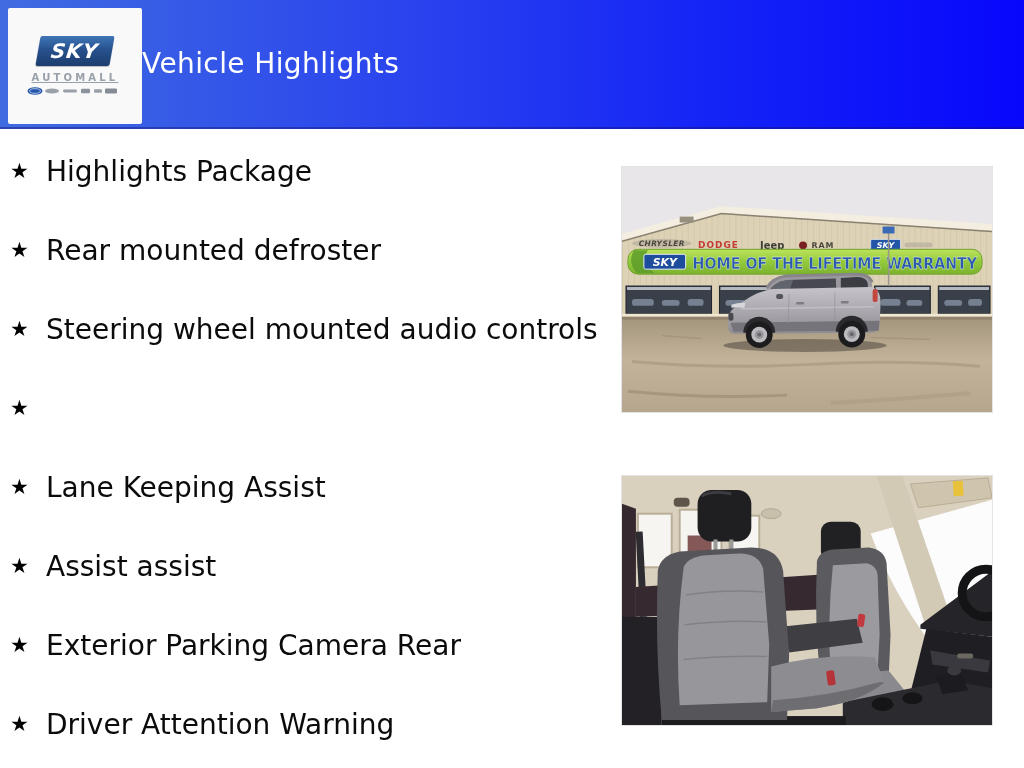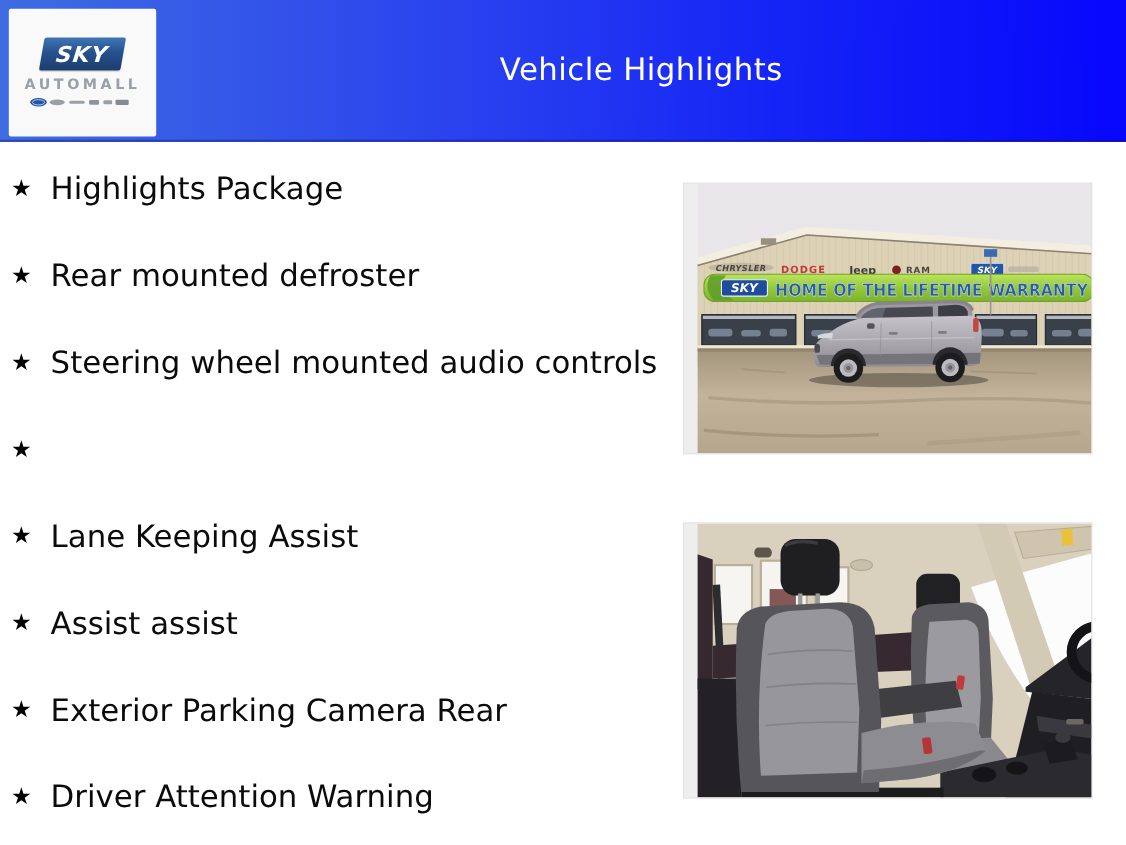--- a/index.html
+++ b/index.html
@@ -9,21 +9,21 @@
   }
   
   .header{
     position:absolute;left:0;top:0;width:1024px;height:129px;
     background:linear-gradient(90deg,#3f6ce1 0%,#2a43ee 40%,#1423f6 70%,#0707fc 100%);
     border-bottom:2px solid rgba(15,15,110,0.40);
     box-sizing:border-box;
   }
   .title-wrap{
     position:absolute;left:142px;right:0;top:0;height:127px;
-    display:flex;align-items:center;justify-content:center;
+    display:flex;align-items:center;justify-content:flex-start;
   }
   .page-title{
     color:#ffffff;font-size:28px;font-weight:500;letter-spacing:0.4px;
   }
   
   .logo-box{
     position:absolute;left:8px;top:8px;width:134px;height:116px;
     background:#f9f9f9;border-radius:2px;
     display:flex;flex-direction:column;align-items:center;justify-content:center;
   }
@@ -32,40 +32,41 @@
     background:linear-gradient(180deg,#3f76b6 0%,#27518e 45%,#1c3d6e 100%);
     transform:skewX(-10deg);
     display:flex;align-items:center;justify-content:center;
     box-shadow:0 1px 1px rgba(0,0,0,.25);
   }
   .sky-plate .sky-text{
     font-style:italic;font-weight:bold;color:#ffffff;font-size:20px;
     letter-spacing:1px;transform:skewX(3deg);
   }
   .automall{
-    margin-top:6px;font-size:13px;font-weight:bold;letter-spacing:3.2px;
+    margin-top:6px;font-size:10px;font-weight:bold;letter-spacing:3.2px;
     color:#99a0a9;
+    text-decoration:underline;
   }
   .brand-strip{margin-top:3px;}
   
   .highlights{
     position:absolute;left:10px;top:156px;margin:0;padding:0;list-style:none;
   }
   .highlights li{
     display:flex;align-items:center;height:30px;margin-bottom:49px;
     font-size:28px;color:#0b0b0b;white-space:nowrap;
   }
   .highlights li:last-child{margin-bottom:0;}
   .bullet{
     width:36px;font-size:21px;color:#000;flex:0 0 36px;line-height:30px;
   }
   
   .photo{
     position:absolute;left:621px;width:372px;overflow:hidden;
-    border:1px solid #e3e3e3;box-sizing:border-box;background:#eee;padding-left:12px;
+    border:1px solid #e3e3e3;box-sizing:border-box;background:#eee;
   }
   .photo svg{display:block;}
   .photo-exterior{top:166px;height:247px;}
   .photo-interior{top:475px;height:251px;}
 </style>
 </head>
 <body>
 
 <div class="header">
   <div class="title-wrap">

